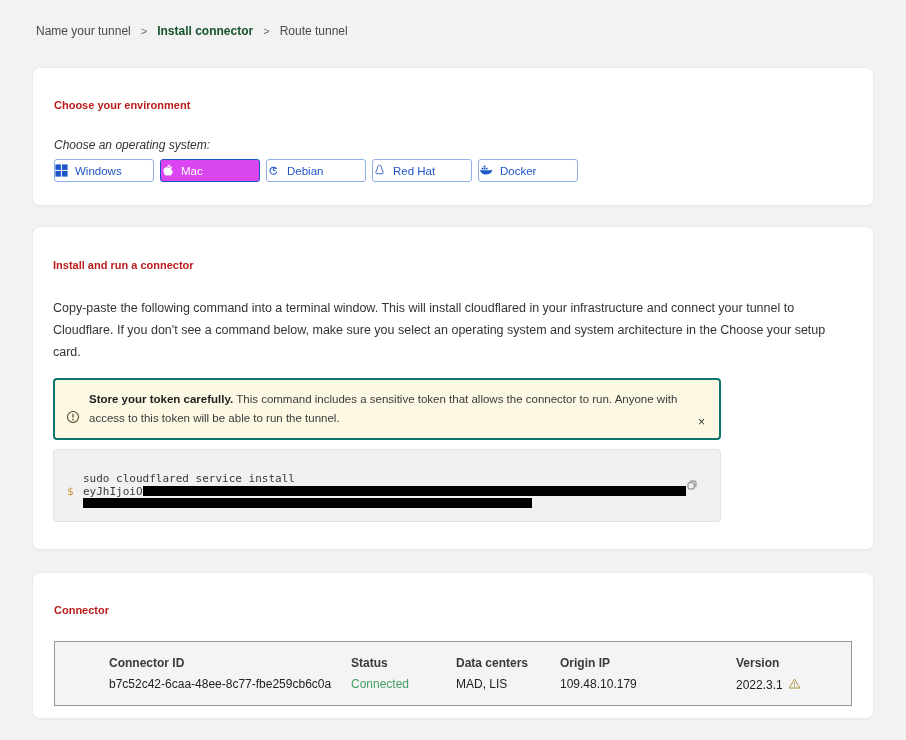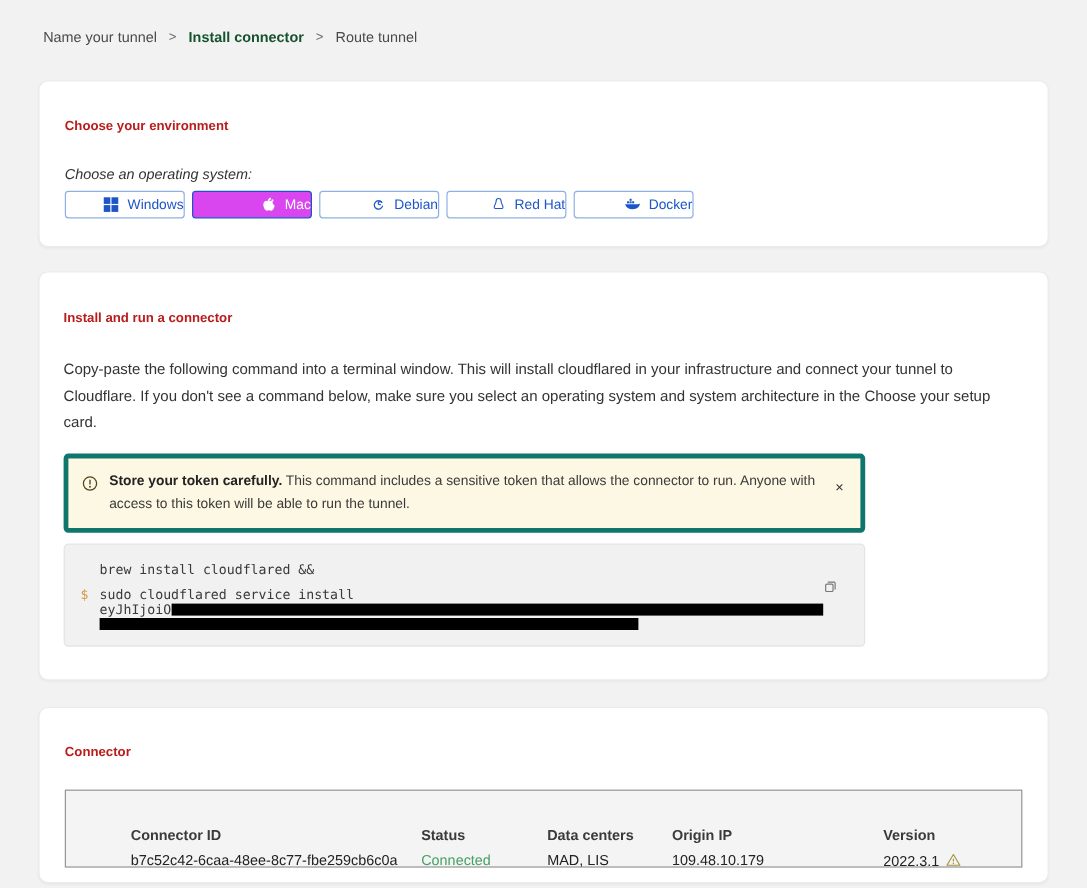--- a/index.html
+++ b/index.html
@@ -37,21 +37,21 @@
     font-weight: bold;
     color: #b91c1c;
   }
 
   
   #env-card { margin-top: 29px; padding: 31px 21px 23px 21px; }
   #env-card .os-label { font-size: 12px; color: #333; margin-top: 27px; margin-bottom: 7px; font-style: italic; }
   .os-row { display: flex; gap: 6px; }
   .os-btn {
     width: 100px; height: 23px;
-    display: flex; align-items: center; justify-content: flex-end; gap: 7px;
+    display: flex; align-items: center; justify-content: flex-start; gap: 7px;
     background: #ffffff;
     border: 1px solid #8fb0e4;
     border-radius: 3px;
     color: #1d55c9;
     font-size: 11.5px;
     cursor: pointer;
   }
   .os-btn.selected { background: #d946ef; border-color: #1d55c9; color: #ffffff; }
   .os-btn svg { display: block; }
 
@@ -60,25 +60,25 @@
   #install-card .desc {
     font-size: 12.5px; color: #333;
     line-height: 1.75;
     margin-top: 27px;
     max-width: 800px;
   }
   .warning-banner {
     margin-top: 14px;
     width: 668px;
     background: #fcf8e3;
-    border: 4px solid #0f766e;
+    border: 2px solid #0f766e;
     border-radius: 4px;
     padding: 10px 12px 10px 11px;
     display: flex;
-    align-items: flex-start;
+    align-items: flex-end;
     gap: 9px;
   }
   .warning-banner .w-icon { flex: 0 0 auto; margin-top: 4px; }
   .warning-banner .w-text { font-size: 11.5px; color: #3a3a3a; line-height: 1.65; flex: 1; }
   .warning-banner .w-text b { color: #222; }
   .warning-close {
     flex: 0 0 auto;
     border: none; background: transparent;
     font-size: 12px; color: #333;
     cursor: pointer;
@@ -116,21 +116,21 @@
   
   #connectors-card { margin-top: 22px; padding: 31px 21px 12px 21px; }
   .conn-table {
     margin-top: 25px;
     border: 1px solid #969696;
     background: #f4f4f4;
     height: 65px;
     display: grid;
     grid-template-columns: 242px 105px 104px 176px auto;
     grid-template-rows: auto auto;
-    padding: 30px 0 0 54px;
+    padding: 14px 0 0 54px;
     align-content: start;
     row-gap: 7px;
   }
   .conn-table .th { font-size: 12px; font-weight: bold; color: #3a3a3a; }
   .conn-table .td { font-size: 12px; color: #222; }
   .td.status { color: #46a065; }
   .td.version { display: flex; align-items: center; gap: 5px; }
 </style>
 </head>
 <body>
@@ -219,21 +219,20 @@
         <line x1="8" y1="4.3" x2="8" y2="8.8" stroke="#51431c" stroke-width="1.3"></line>
         <circle cx="8" cy="11" r="0.9" fill="#51431c"></circle>
       </svg>
     </span>
     <span class="w-text"><b>Store your token carefully.</b><span> This command includes a sensitive token that allows the connector to run. Anyone with access to this token will be able to run the tunnel.</span></span>
     <button class="warning-close">×</button>
   </div>
 
   <div class="code-block">
     <span class="code-prompt">$</span>
-    <div class="code-line">brew install cloudflared &amp;&amp;</div>
     <div class="code-line second">sudo cloudflared service install</div>
     <div class="code-line"><span>eyJhIjoiO</span><span class="redact-bar bar1"></span></div>
     <div class="redact-bar bar2"></div>
     <button class="copy-btn">
       <svg width="14" height="14" viewBox="0 0 16 16" fill="none" stroke="#777" stroke-width="1.1">
         <rect x="3.5" y="5.5" width="7" height="7" rx="1"></rect>
         <path d="M5.5 3.5h6a1 1 0 0 1 1 1v6"></path>
       </svg>
     </button>
   </div>

